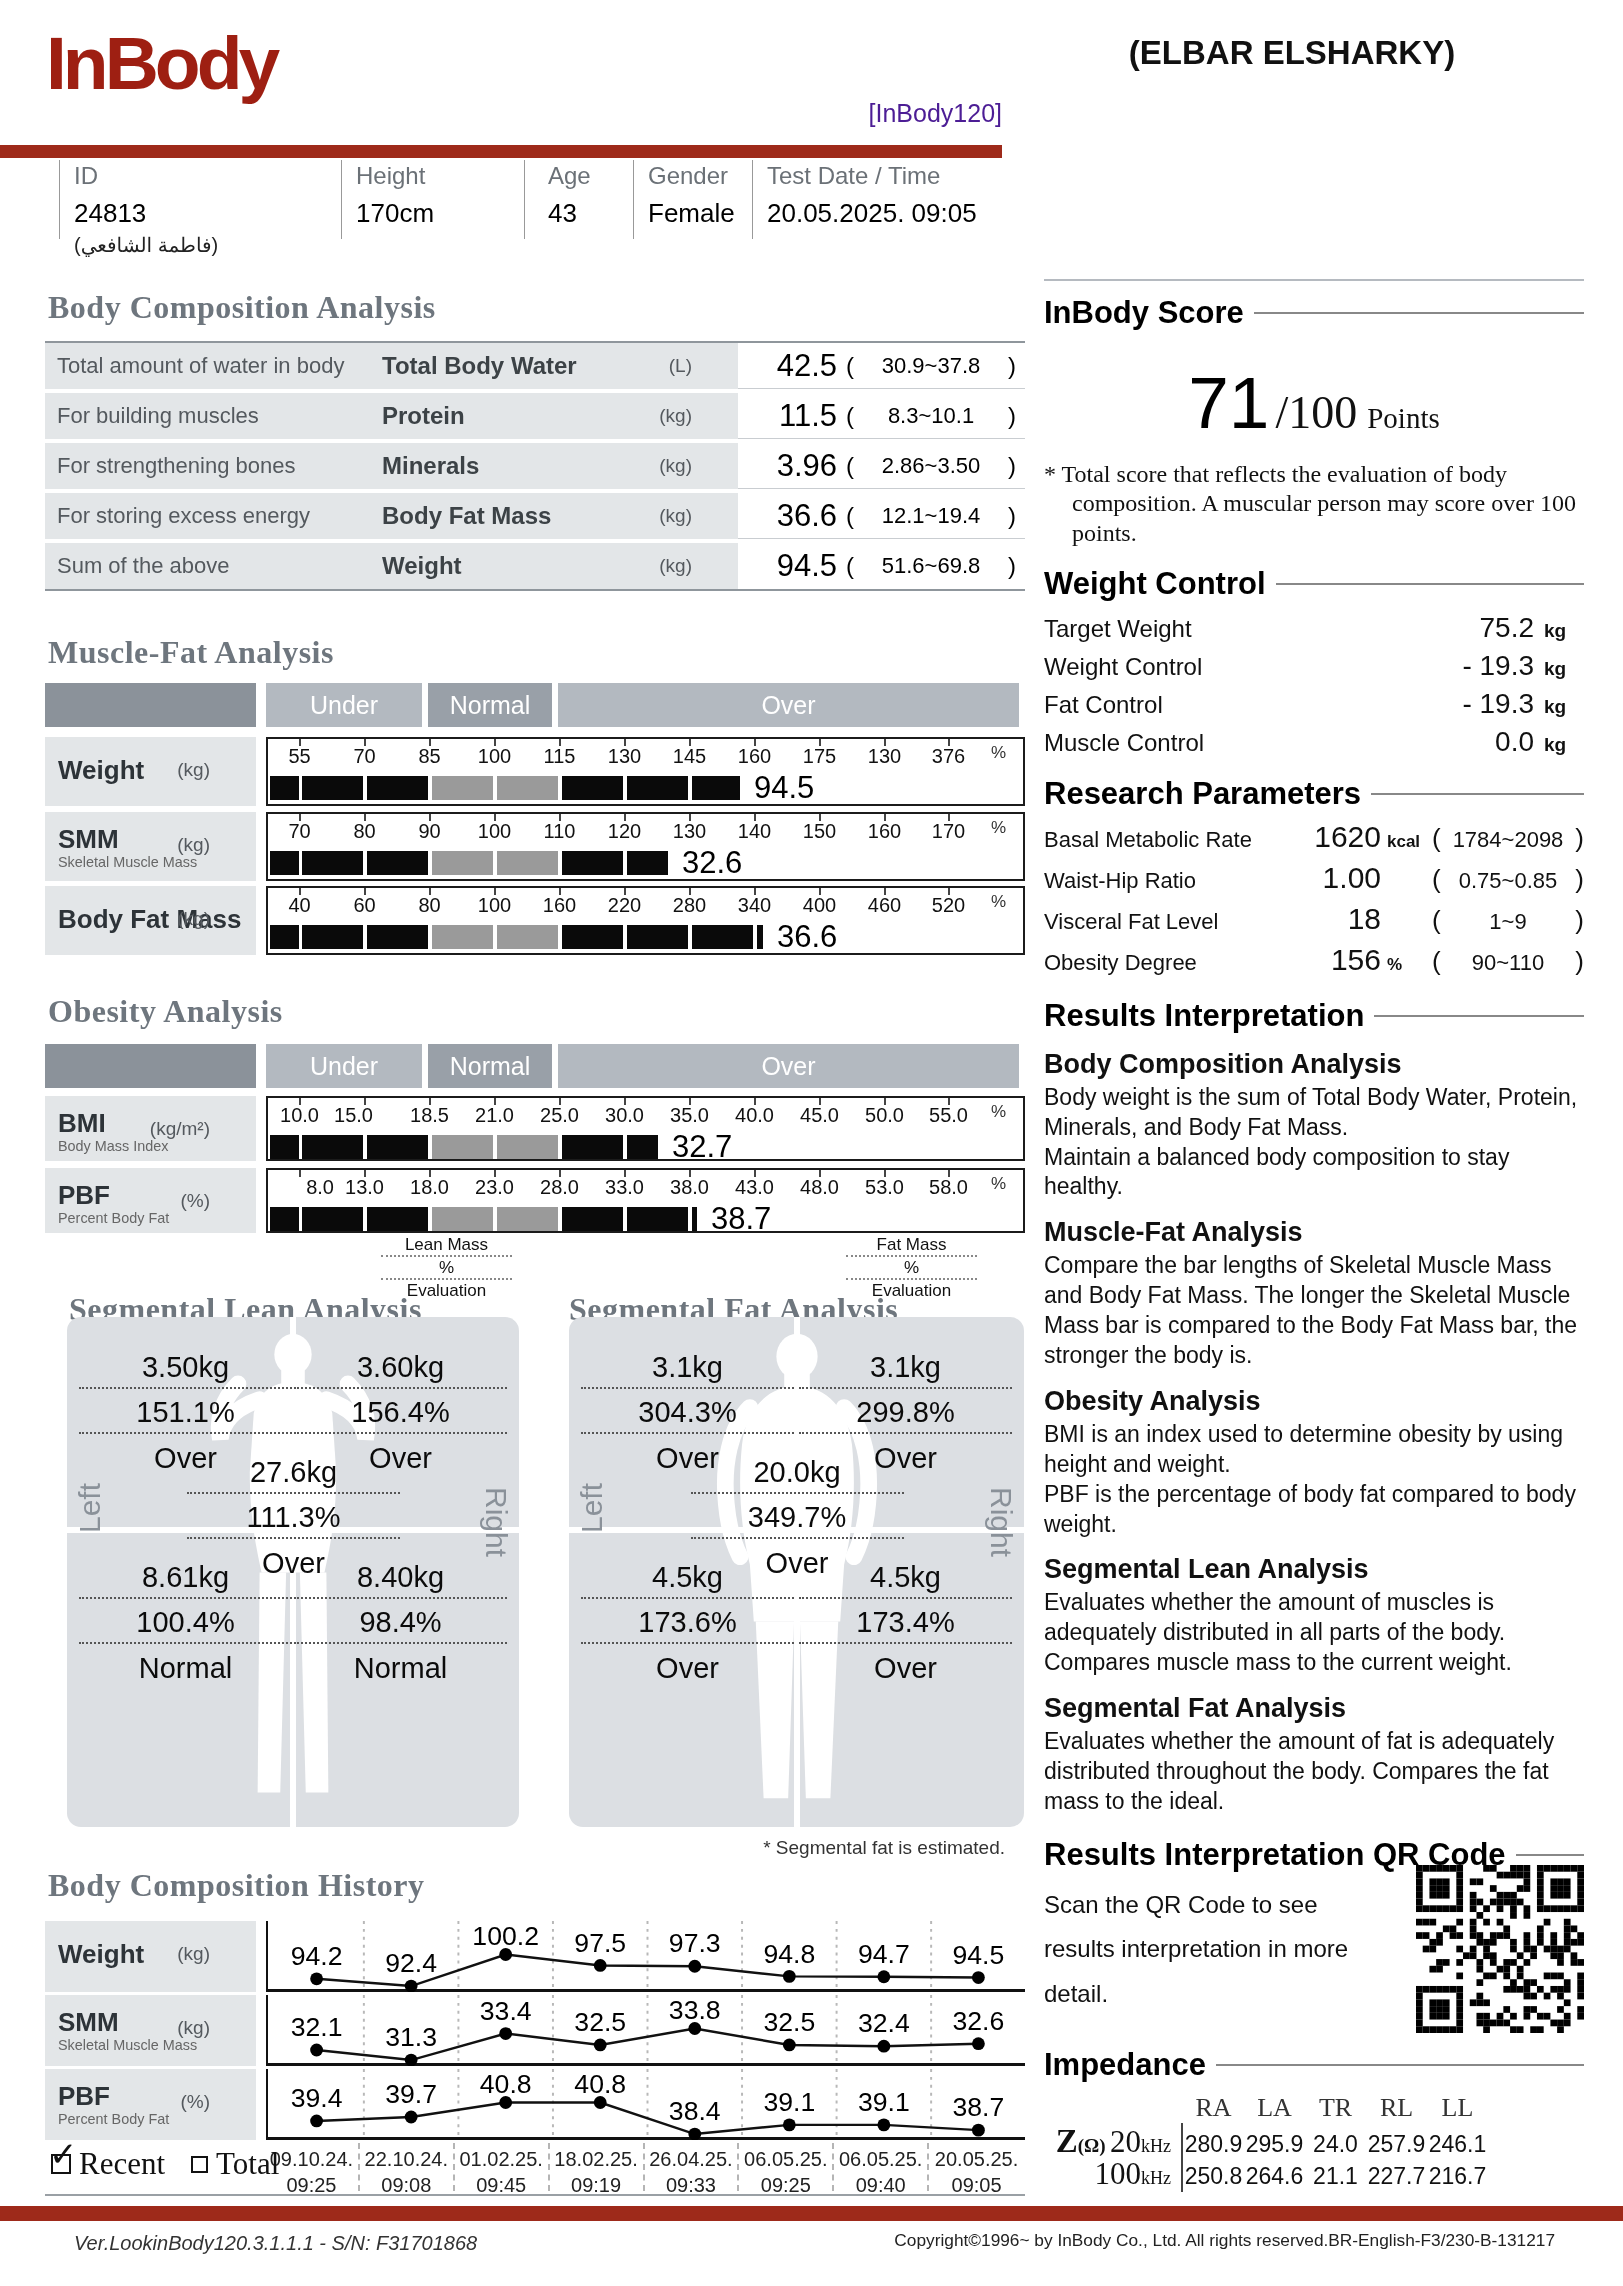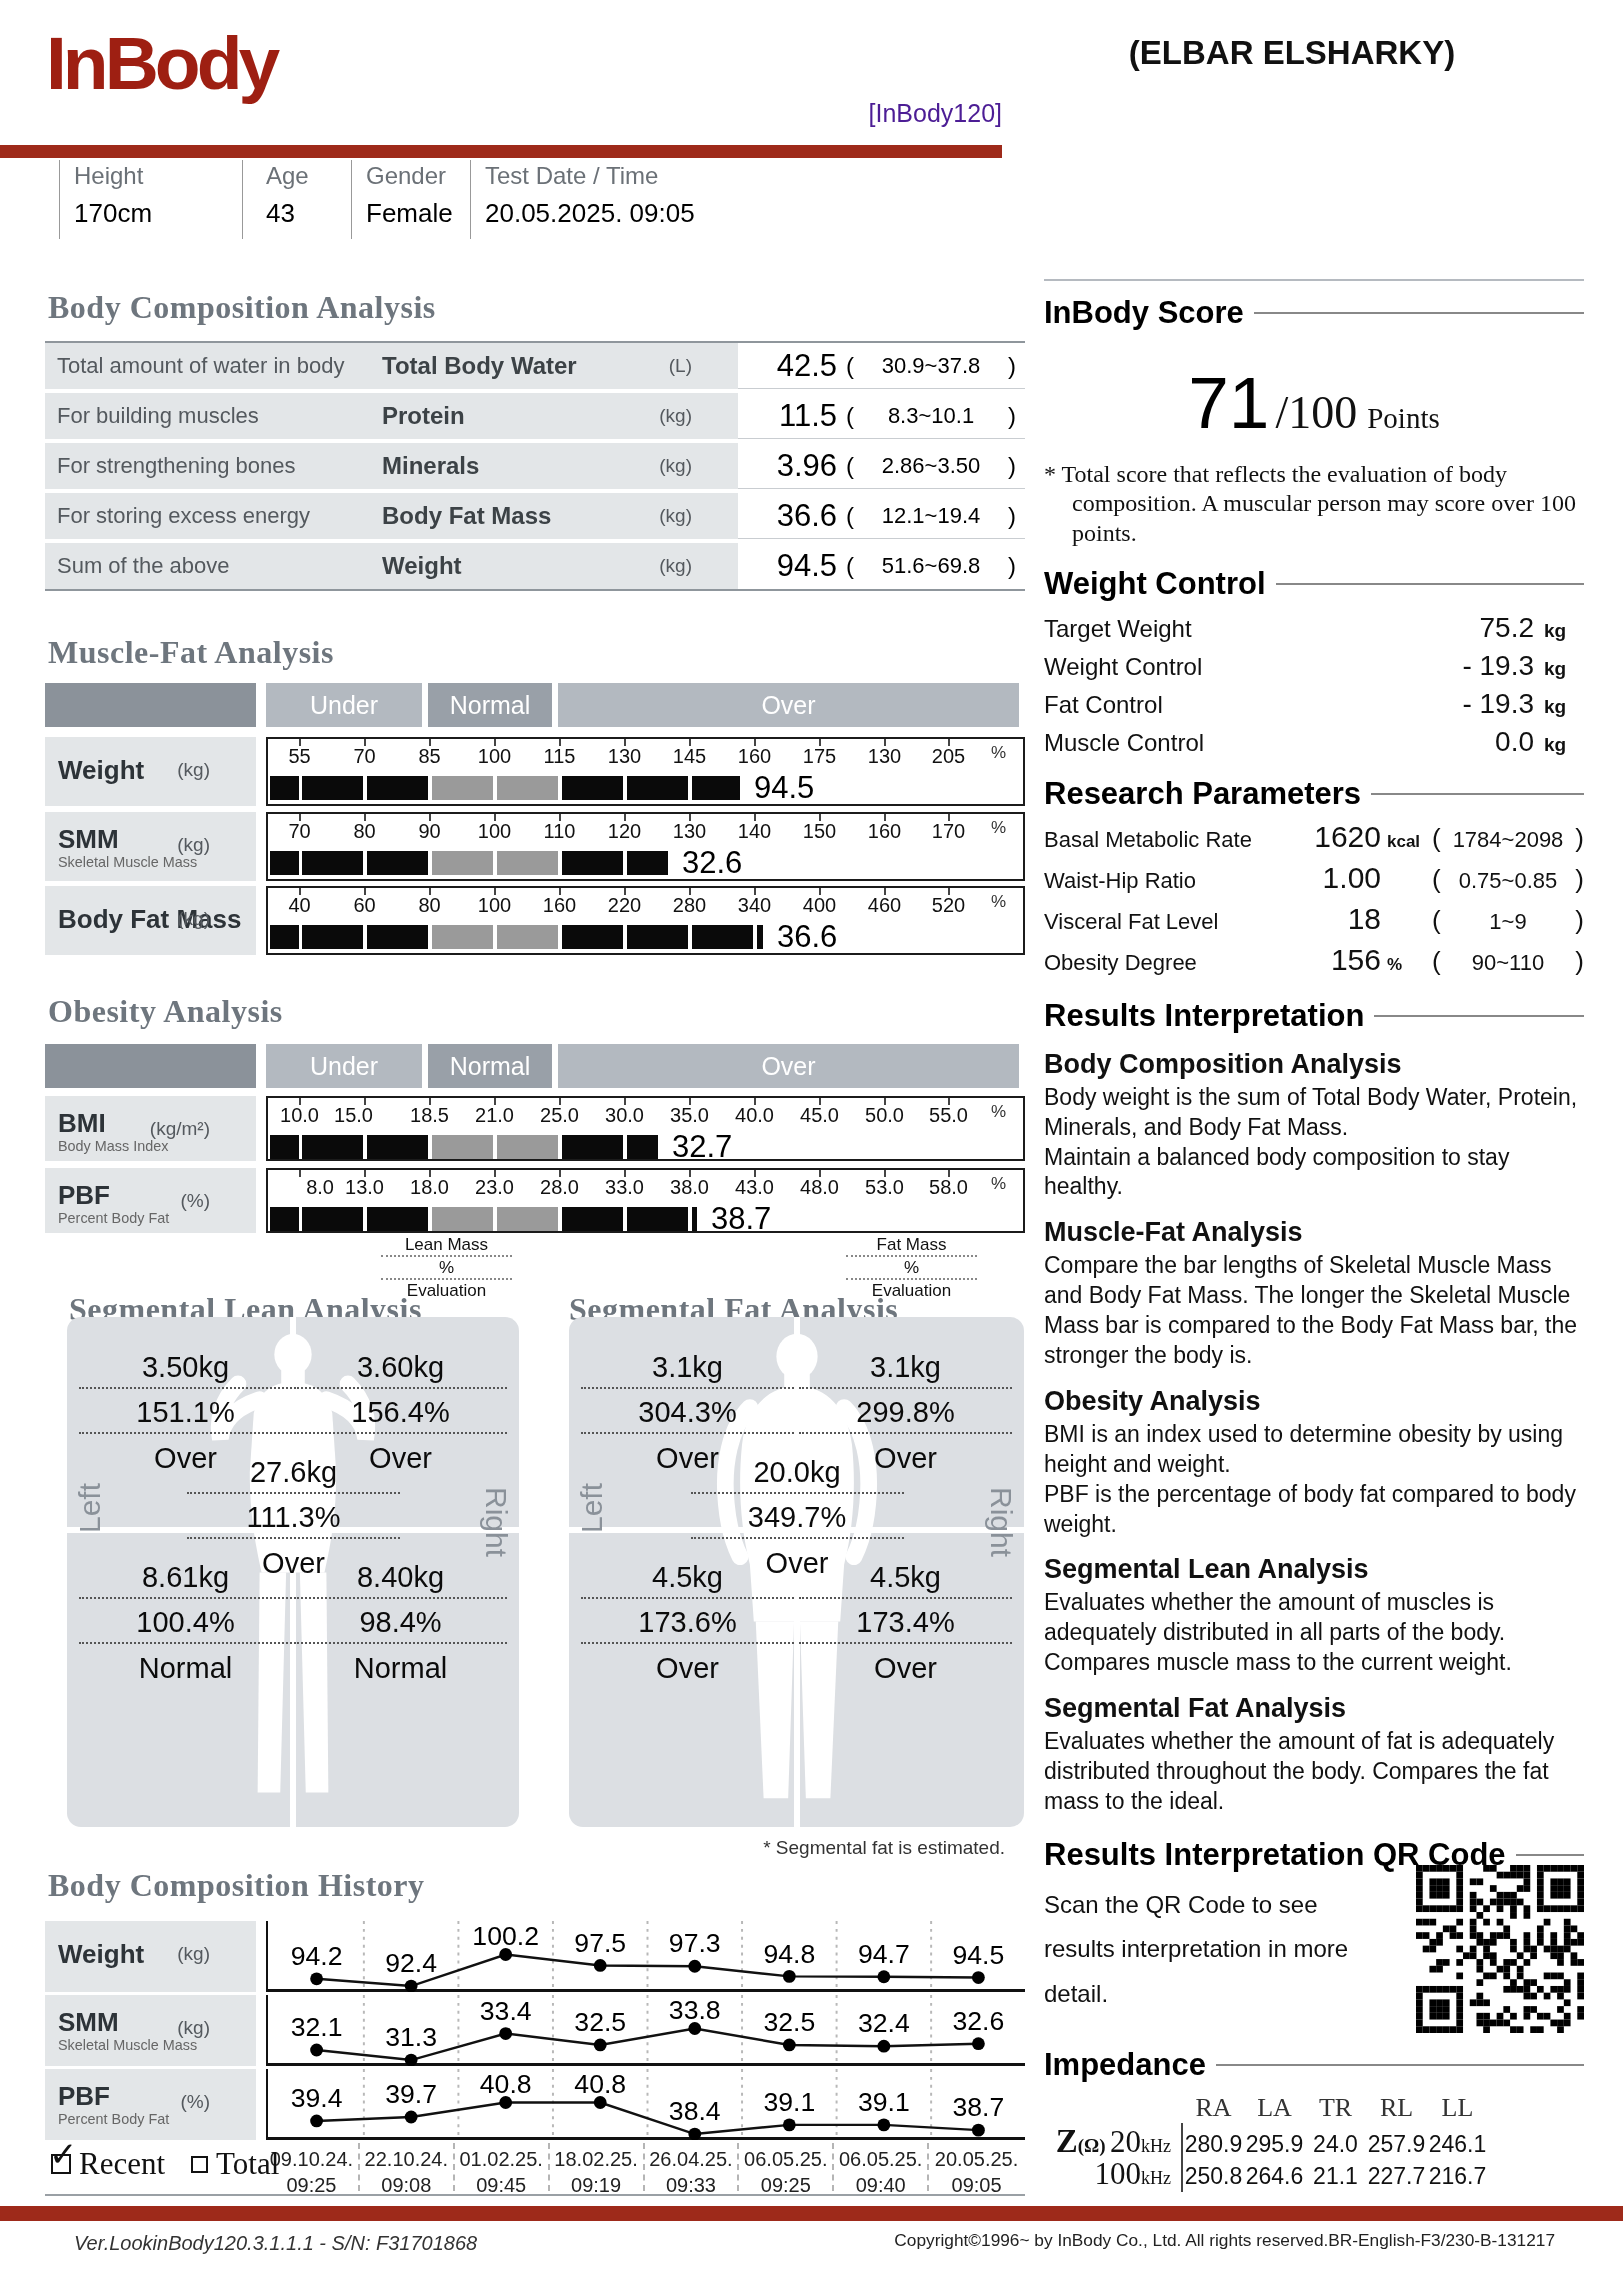--- a/index.html
+++ b/index.html
@@ -134,20 +134,25 @@
 
 <div class="page">
 
   <div class="abs logo">InBody</div>
   <div class="abs model">[InBody120]</div>
   <div class="abs redrule"></div>
   <div class="abs patient">
     <div class="nm2">(ELBAR ELSHARKY)</div>
   </div>
   <div class="abs info" id="info-row">
+      <div class="info-col" style="width: 282px;">
+        <div class="info-label">ID</div>
+        <div class="info-value">24813</div>
+        <div class="info-sub">(فاطمة الشافعي)</div>
+      </div>
       <div class="info-col" style="width: 183px;">
         <div class="info-label">Height</div>
         <div class="info-value">170cm</div>
       </div>
       <div class="info-col" style="width: 109px; padding-left: 23px;">
         <div class="info-label">Age</div>
         <div class="info-value">43</div>
       </div>
       <div class="info-col" style="width: 119px;">
         <div class="info-label">Gender</div>
@@ -260,21 +265,21 @@
           <div class="ticknum" style="left: 357px;">130</div>
           <div class="tickmark" style="left: 421px;"></div>
           <div class="ticknum" style="left: 422px;">145</div>
           <div class="tickmark" style="left: 486px;"></div>
           <div class="ticknum" style="left: 487px;">160</div>
           <div class="tickmark" style="left: 551px;"></div>
           <div class="ticknum" style="left: 552px;">175</div>
           <div class="tickmark" style="left: 616px;"></div>
           <div class="ticknum" style="left: 617px;">130</div>
           <div class="tickmark" style="left: 680px;"></div>
-          <div class="ticknum" style="left: 681px;">205</div>
+          <div class="ticknum" style="left: 681px;">376</div>
           <div class="pct-sign" style="left: 723px;">%</div>
           <div class="bar-seg" style="left: 2px; width: 28.5px; background: rgb(10, 10, 10);"></div>
           <div class="bar-seg" style="left: 34px; width: 61px; background: rgb(10, 10, 10);"></div>
           <div class="bar-seg" style="left: 99px; width: 61px; background: rgb(10, 10, 10);"></div>
           <div class="bar-seg" style="left: 164px; width: 61px; background: rgb(154, 154, 154);"></div>
           <div class="bar-seg" style="left: 229px; width: 61px; background: rgb(154, 154, 154);"></div>
           <div class="bar-seg" style="left: 294px; width: 61px; background: rgb(10, 10, 10);"></div>
           <div class="bar-seg" style="left: 359px; width: 61px; background: rgb(10, 10, 10);"></div>
           <div class="bar-seg" style="left: 424px; width: 48px; background: rgb(10, 10, 10);"></div>
           <div class="bar-valnum" style="left: 486px;">94.5</div>

